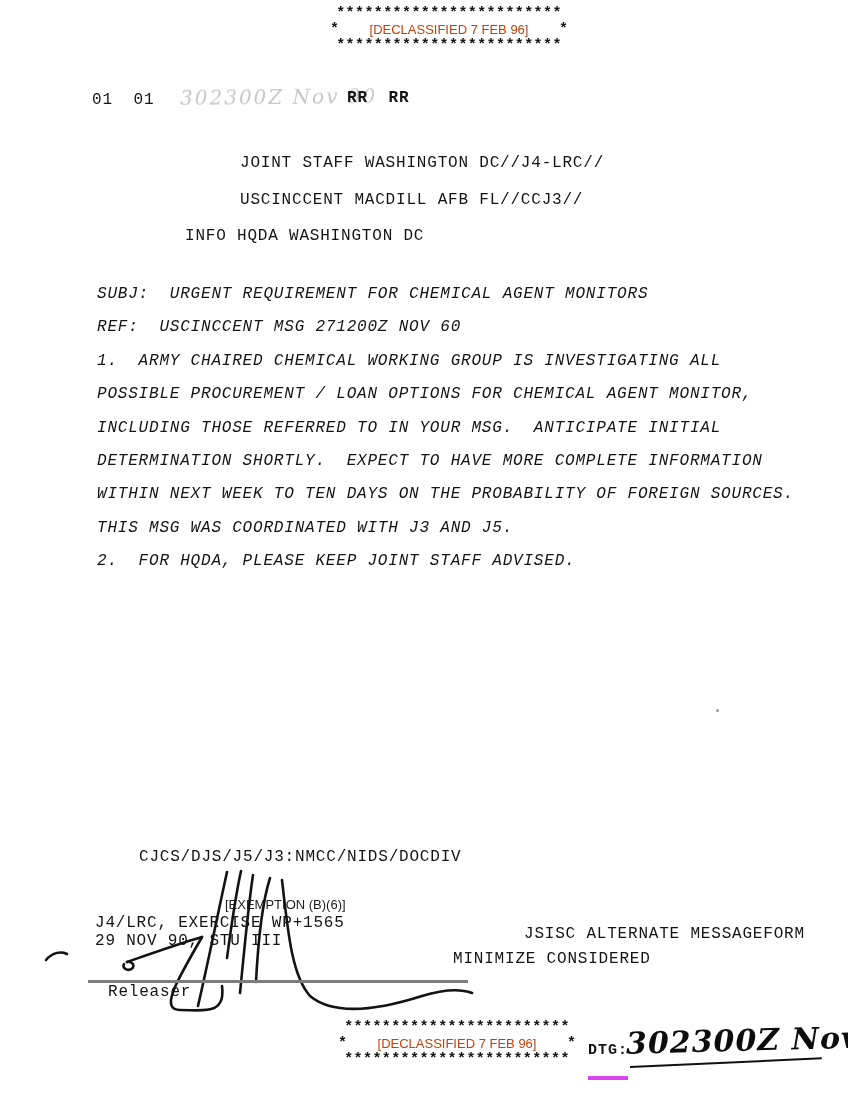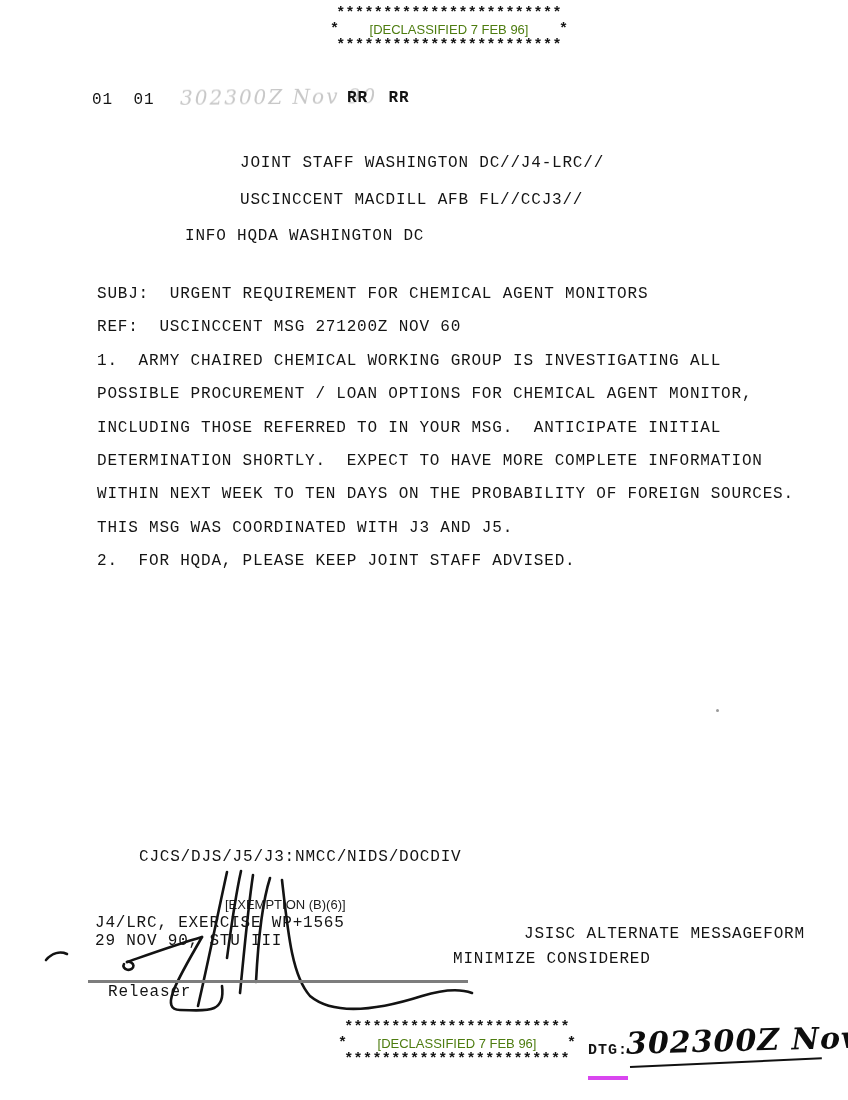--- a/index.html
+++ b/index.html
@@ -3,23 +3,23 @@
 <meta charset="utf-8">
 <style>
   html,body{margin:0;padding:0;background:#fff;}
   .page{position:relative;width:848px;height:1100px;background:#ffffff;overflow:hidden;
         font-family:"Liberation Mono","DejaVu Sans Mono",monospace;color:#141414;}
   .mono{position:absolute;white-space:pre;font-size:16px;letter-spacing:0.8px;line-height:1.1;}
   .stamp{position:absolute;width:238px;text-align:center;}
   .stamp .ast{font-weight:bold;font-size:15px;letter-spacing:0.4px;white-space:pre;line-height:16px;}
   .stamp .mid{display:flex;justify-content:space-between;align-items:center;line-height:16px;}
   .stamp .mid .side{font-weight:bold;font-size:15px;}
-  .stamp .mid .lbl{font-family:"Liberation Sans","DejaVu Sans",sans-serif;font-size:13px;color:#4d7c0f;}
+  .stamp .mid .lbl{font-family:"Liberation Sans","DejaVu Sans",sans-serif;font-size:13px;color:#c2410c;}
   .body-block{position:absolute;left:97px;top:285px;}
-  .body-block .bline{height:33.4px;white-space:pre;font-size:16px;letter-spacing:0.8px;}
+  .body-block .bline{height:33.4px;white-space:pre;font-size:16px;letter-spacing:0.8px;font-style:italic;}
   .faint-hand{position:absolute;font-family:"DejaVu Serif","Liberation Serif",serif;
               font-style:italic;font-size:20px;color:#c7c7c7;letter-spacing:2px;
               transform:rotate(-0.5deg);filter:blur(0.3px);white-space:pre;}
   .exemption{position:absolute;font-family:"Liberation Sans","DejaVu Sans",sans-serif;
              font-size:13px;color:#1c1c1c;white-space:pre;}
   .rel-line{position:absolute;left:88px;top:980px;width:380px;height:3px;background:#7d7d7d;}
   .dtg-label{position:absolute;left:588px;top:1042px;font-size:15px;font-weight:bold;
              letter-spacing:1px;border-bottom:4px solid #d946ef;padding-bottom:17px;white-space:pre;}
   .dtg-hand{position:absolute;left:626px;top:1022px;font-family:"DejaVu Serif","Liberation Serif",serif;
             font-style:italic;font-weight:600;font-size:30px;color:#0d0d0d;letter-spacing:1px;

